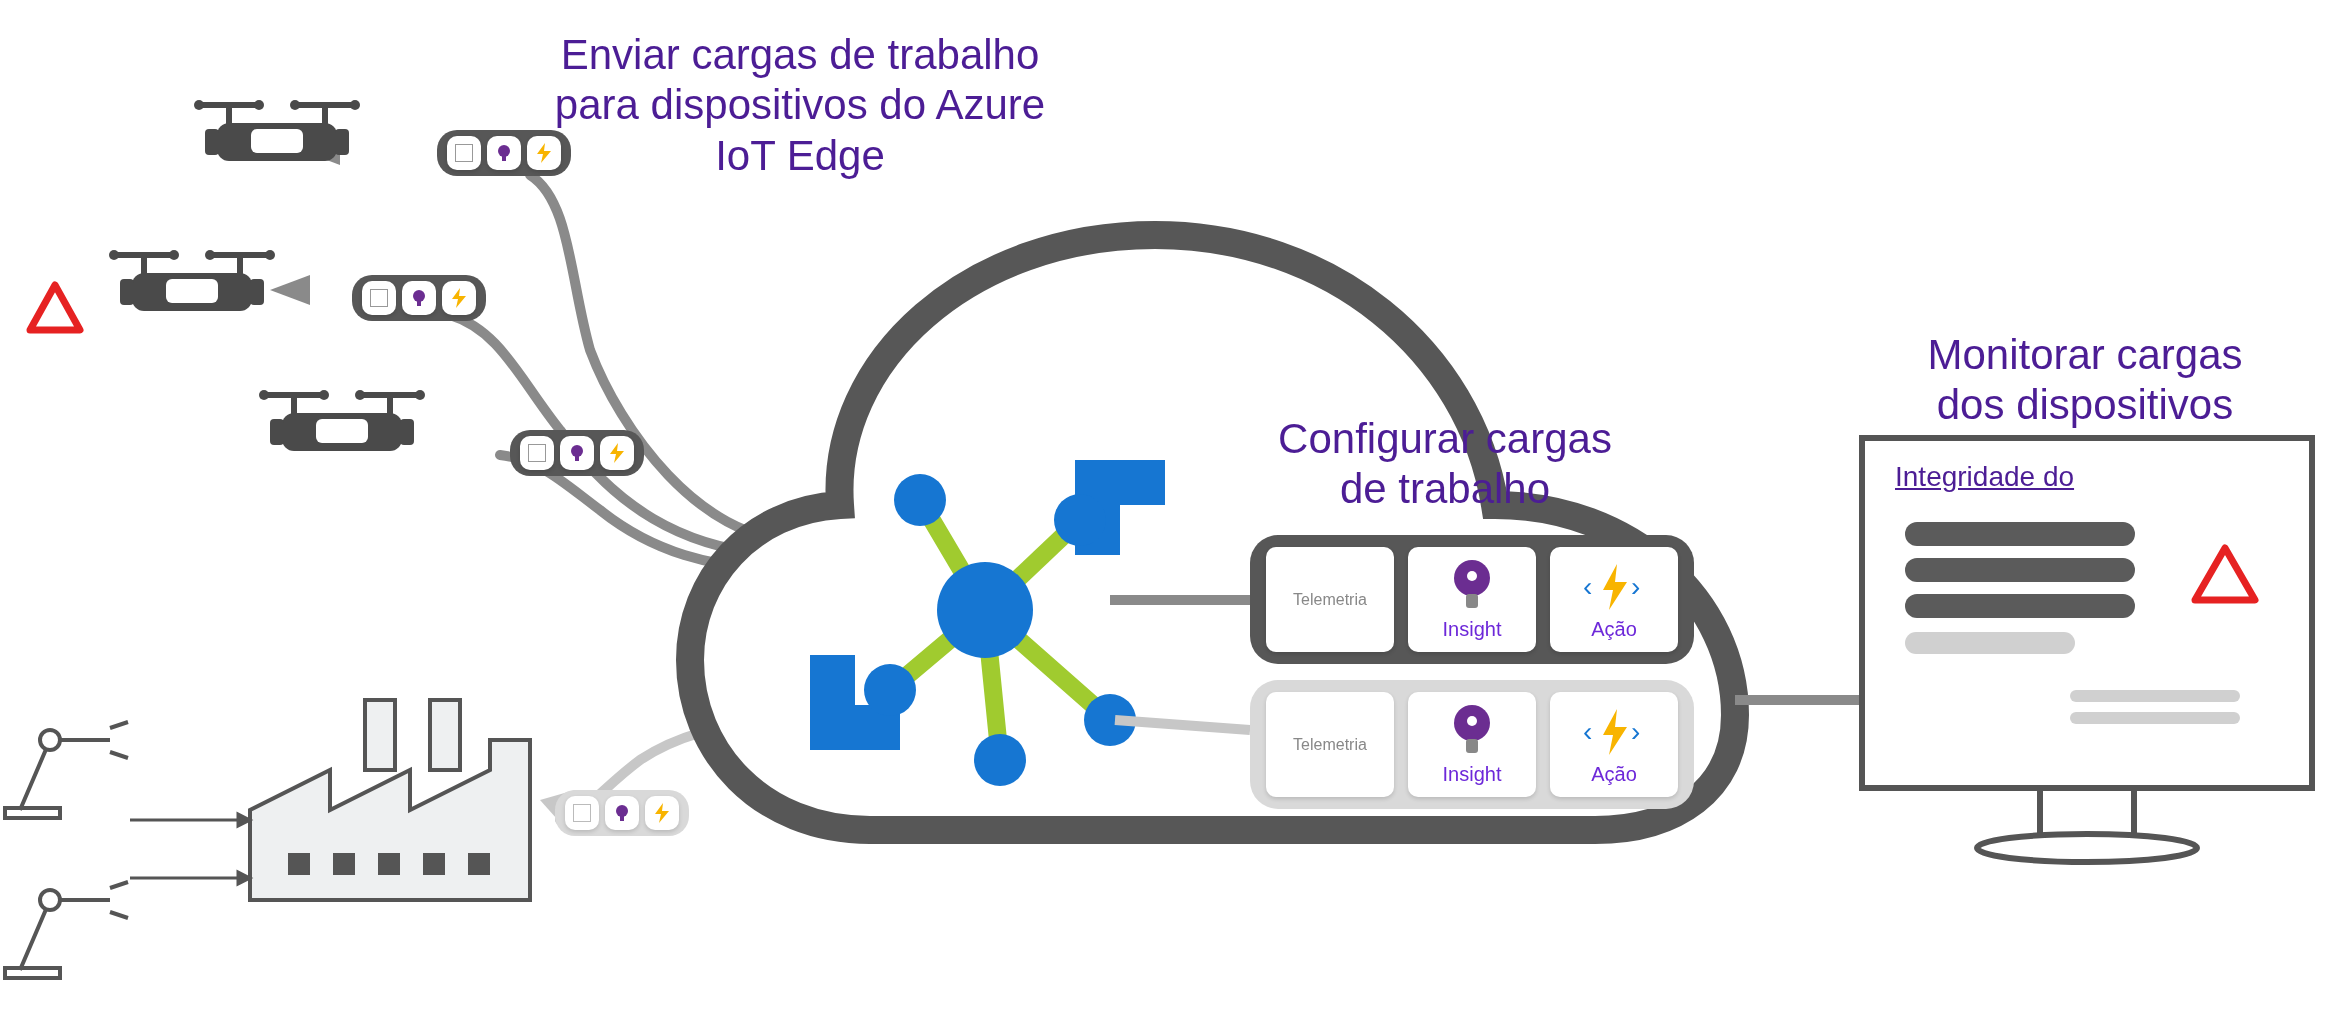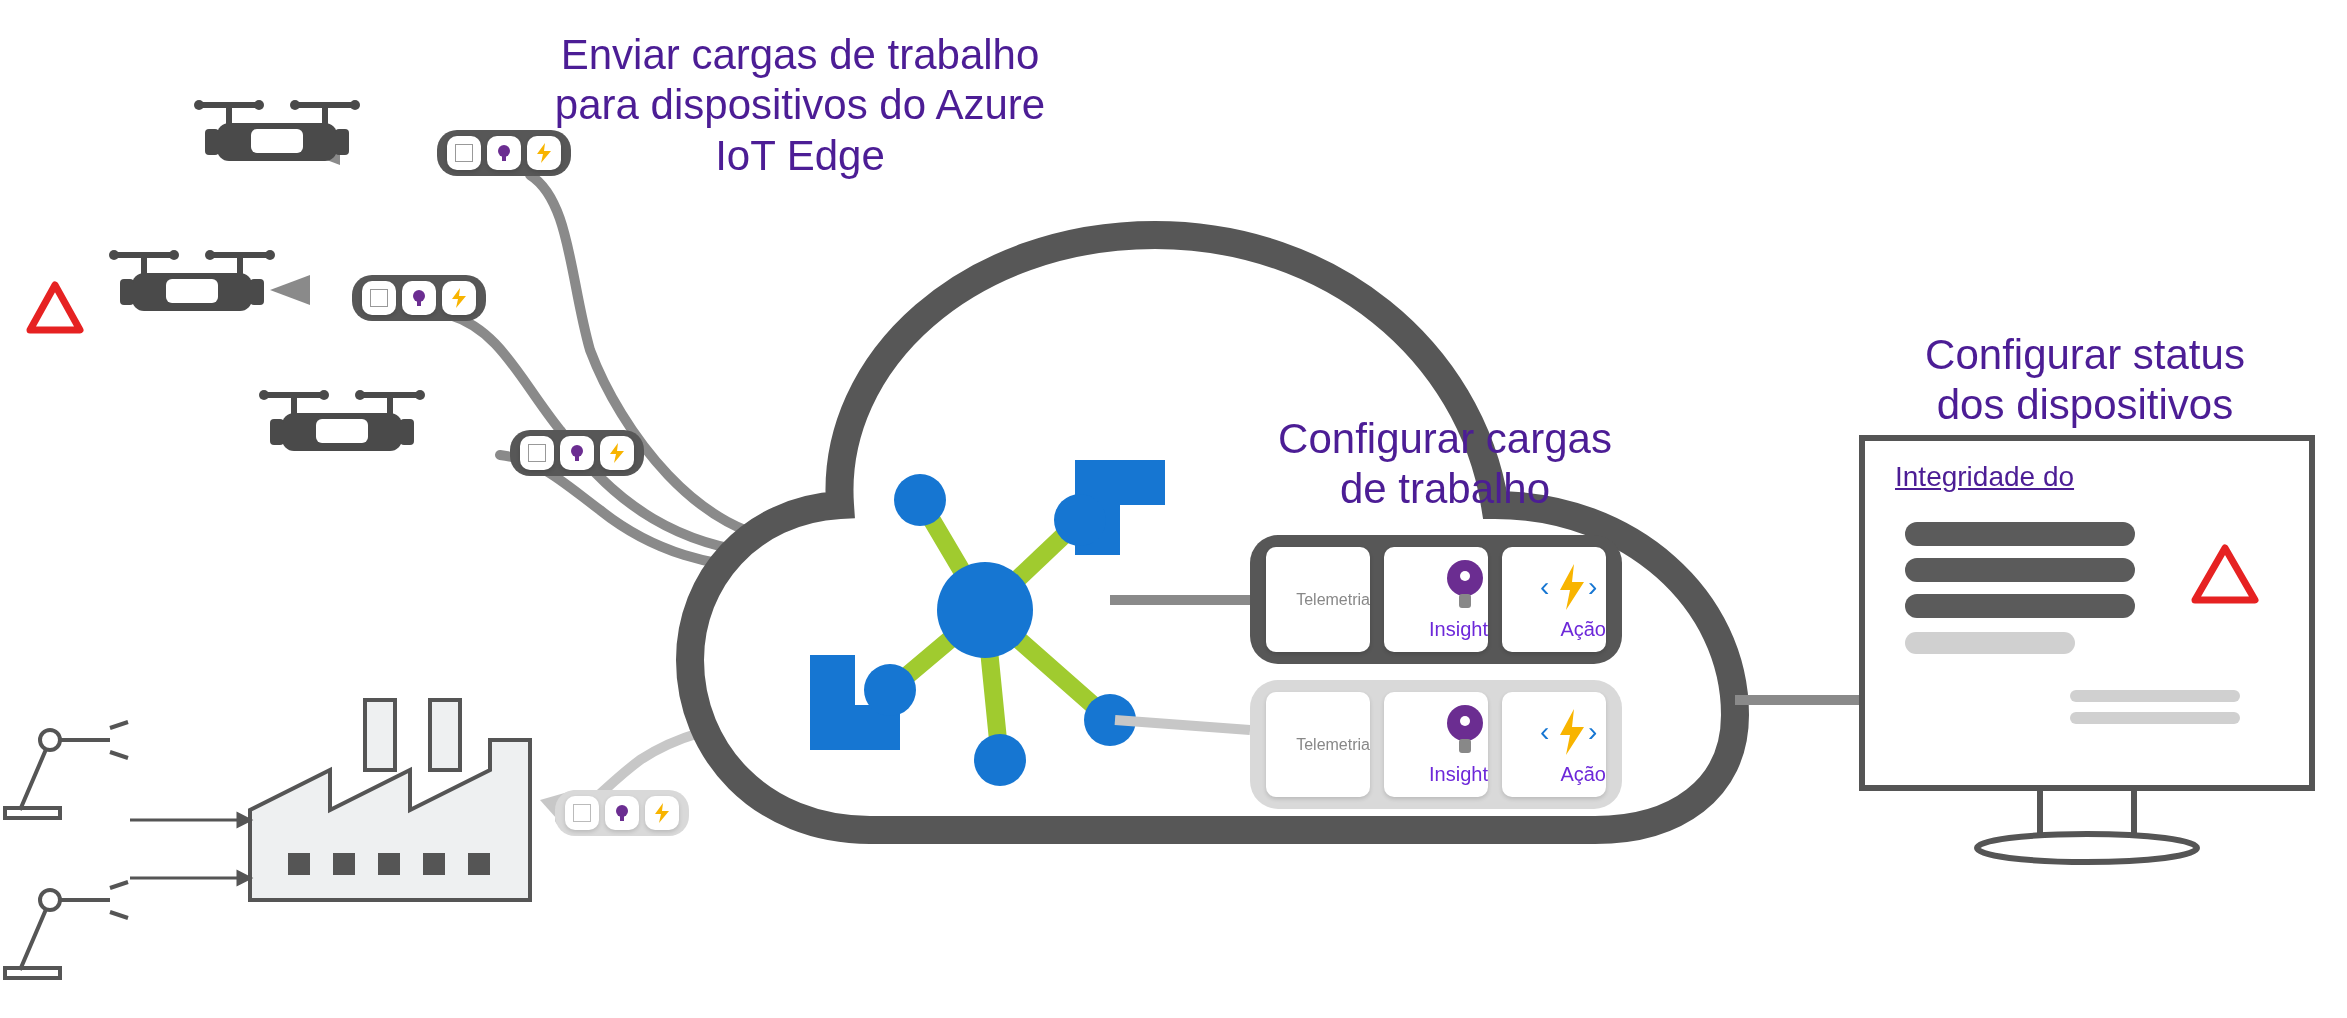--- a/index.html
+++ b/index.html
@@ -43,21 +43,21 @@
   .modules.light { background:#d9d9d9; }
   .module {
     background:#fff;
     border-radius: 10px;
     box-shadow: 0 2px 4px rgba(0,0,0,0.15);
     display:flex;
     align-items:center;
     justify-content:center;
   }
   .module.small { width:34px; height:34px; }
-  .module.big   { width:104px; height:105px; flex-direction:column; gap:4px;align-items:flex-end; }
+  .module.big   { width:128px; height:105px; flex-direction:column; gap:4px; }
   .module .cap { font-size:20px; color:#6d28d9; }
   .module .cap-small { font-size:16px; color:#888; }
   
   .monitor-label { font-size:42px; }
 </style>
 </head>
 <body>
 
 <div class="stage">
 
@@ -216,21 +216,21 @@
 
 </svg>
 
 <div class="label" style="left:500px; top:30px; width:600px; font-size:42px; white-space:pre-line;">Enviar cargas de trabalho
 para dispositivos do Azure
 IoT Edge</div>
 
 <div class="label" style="left:1225px; top:414px; width:440px; font-size:42px; white-space:pre-line;">Configurar cargas
 de trabalho</div>
 
-<div class="label monitor-label" style="left:1865px; top:330px; width:440px; white-space:pre-line;">Configurar status
+<div class="label monitor-label" style="left:1865px; top:330px; width:440px; white-space:pre-line;">Monitorar cargas
 dos dispositivos</div>
 
 <div class="label" style="left:1895px; top:460px; width:260px; font-size:28px; text-align:left; text-decoration:underline;">Integridade do</div>
 
 <div class="modules dark" style="left:437px; top:130px;">
   <div class="module small">
         <svg width="18" height="18">
           <rect width="18" height="18" fill="none" stroke="#999" stroke-width="2"></rect>
         </svg>
       </div>

